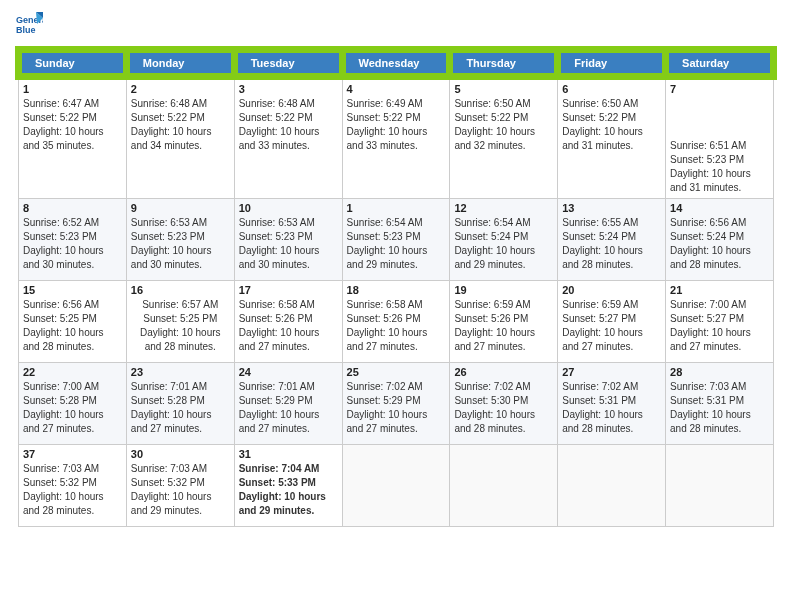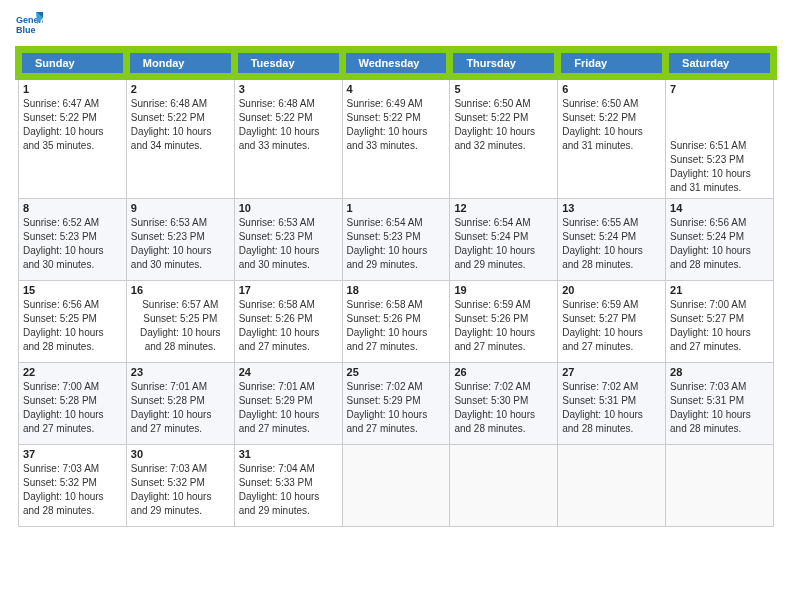--- a/index.html
+++ b/index.html
@@ -329,21 +329,21 @@
           </td>
           <td>
             <div class="day-num">30</div>
             <div class="day-info" style="white-space: pre-line;">Sunrise: 7:03 AM
 Sunset: 5:32 PM
 Daylight: 10 hours
 and 29 minutes.</div>
           </td>
           <td>
             <div class="day-num">31</div>
-            <div class="day-info" style="white-space: pre-line;">Sunrise: 7:04 AM
+            <div class="day-info" style="white-space: pre-line; font-weight: bold;">Sunrise: 7:04 AM
 Sunset: 5:33 PM
 Daylight: 10 hours
 and 29 minutes.</div>
           </td>
           <td class="empty-cell"></td>
           <td class="empty-cell"></td>
           <td class="empty-cell"></td>
           <td class="empty-cell"></td>
         </tr>
       </tbody>

